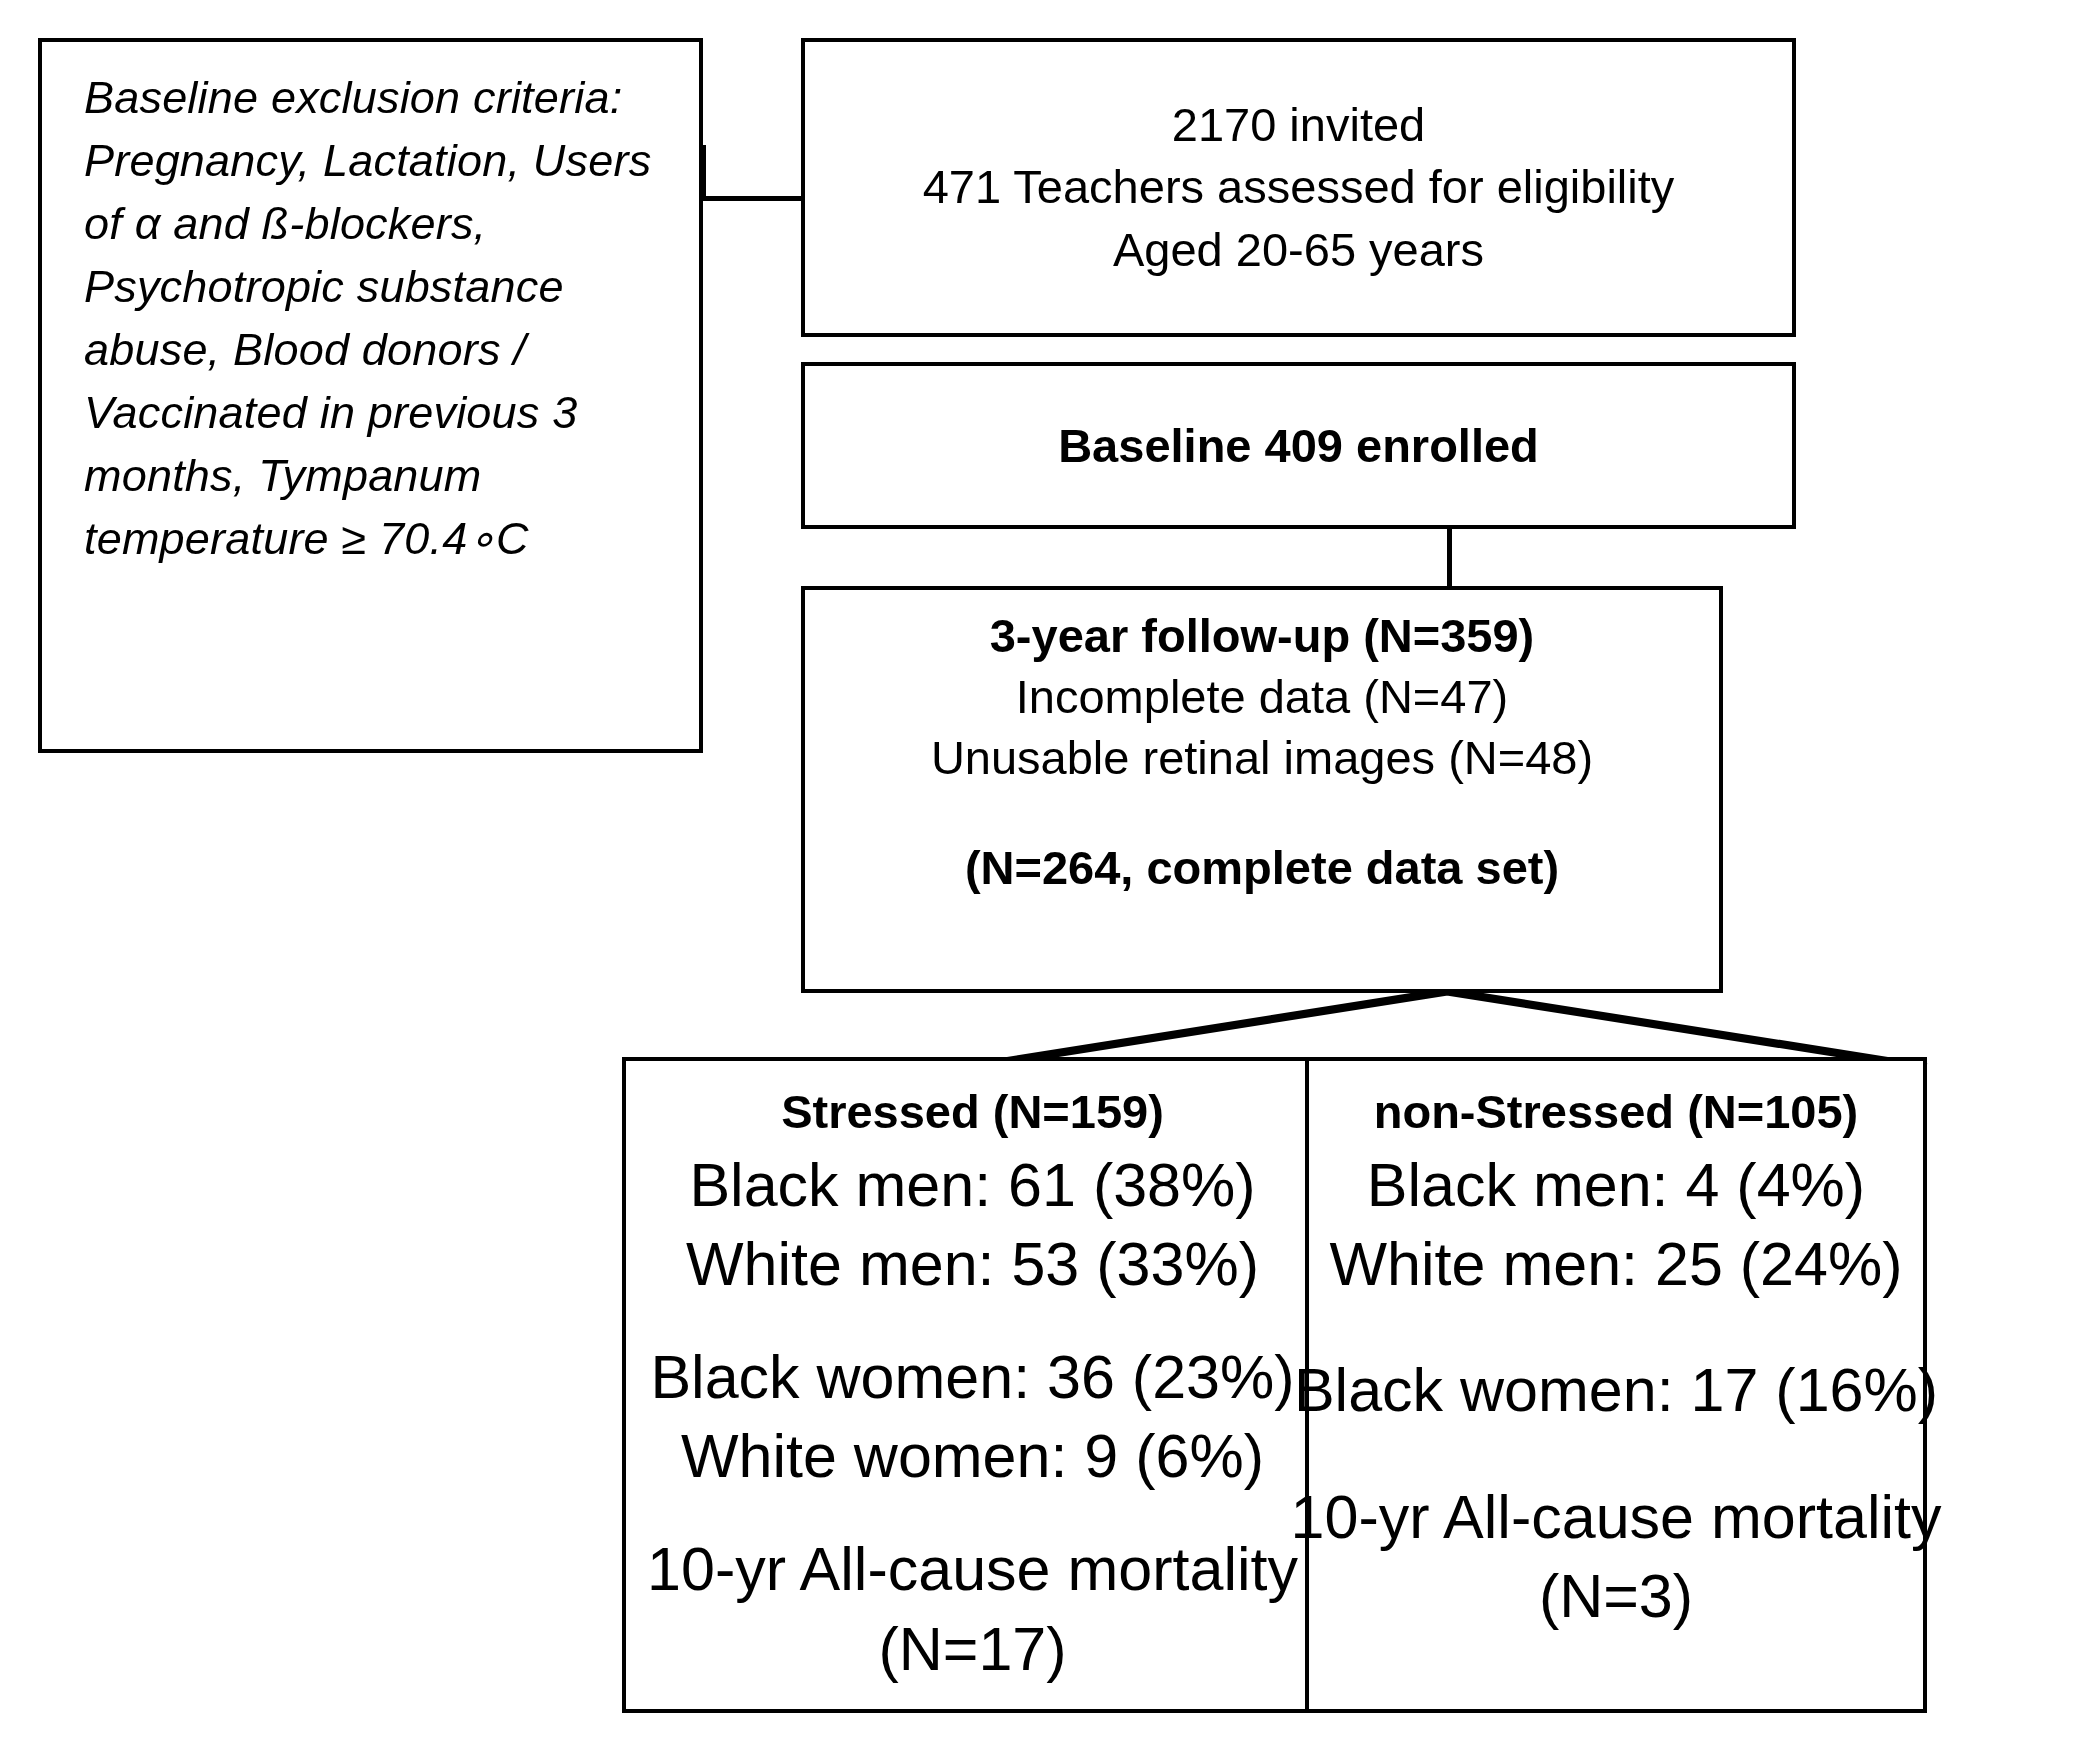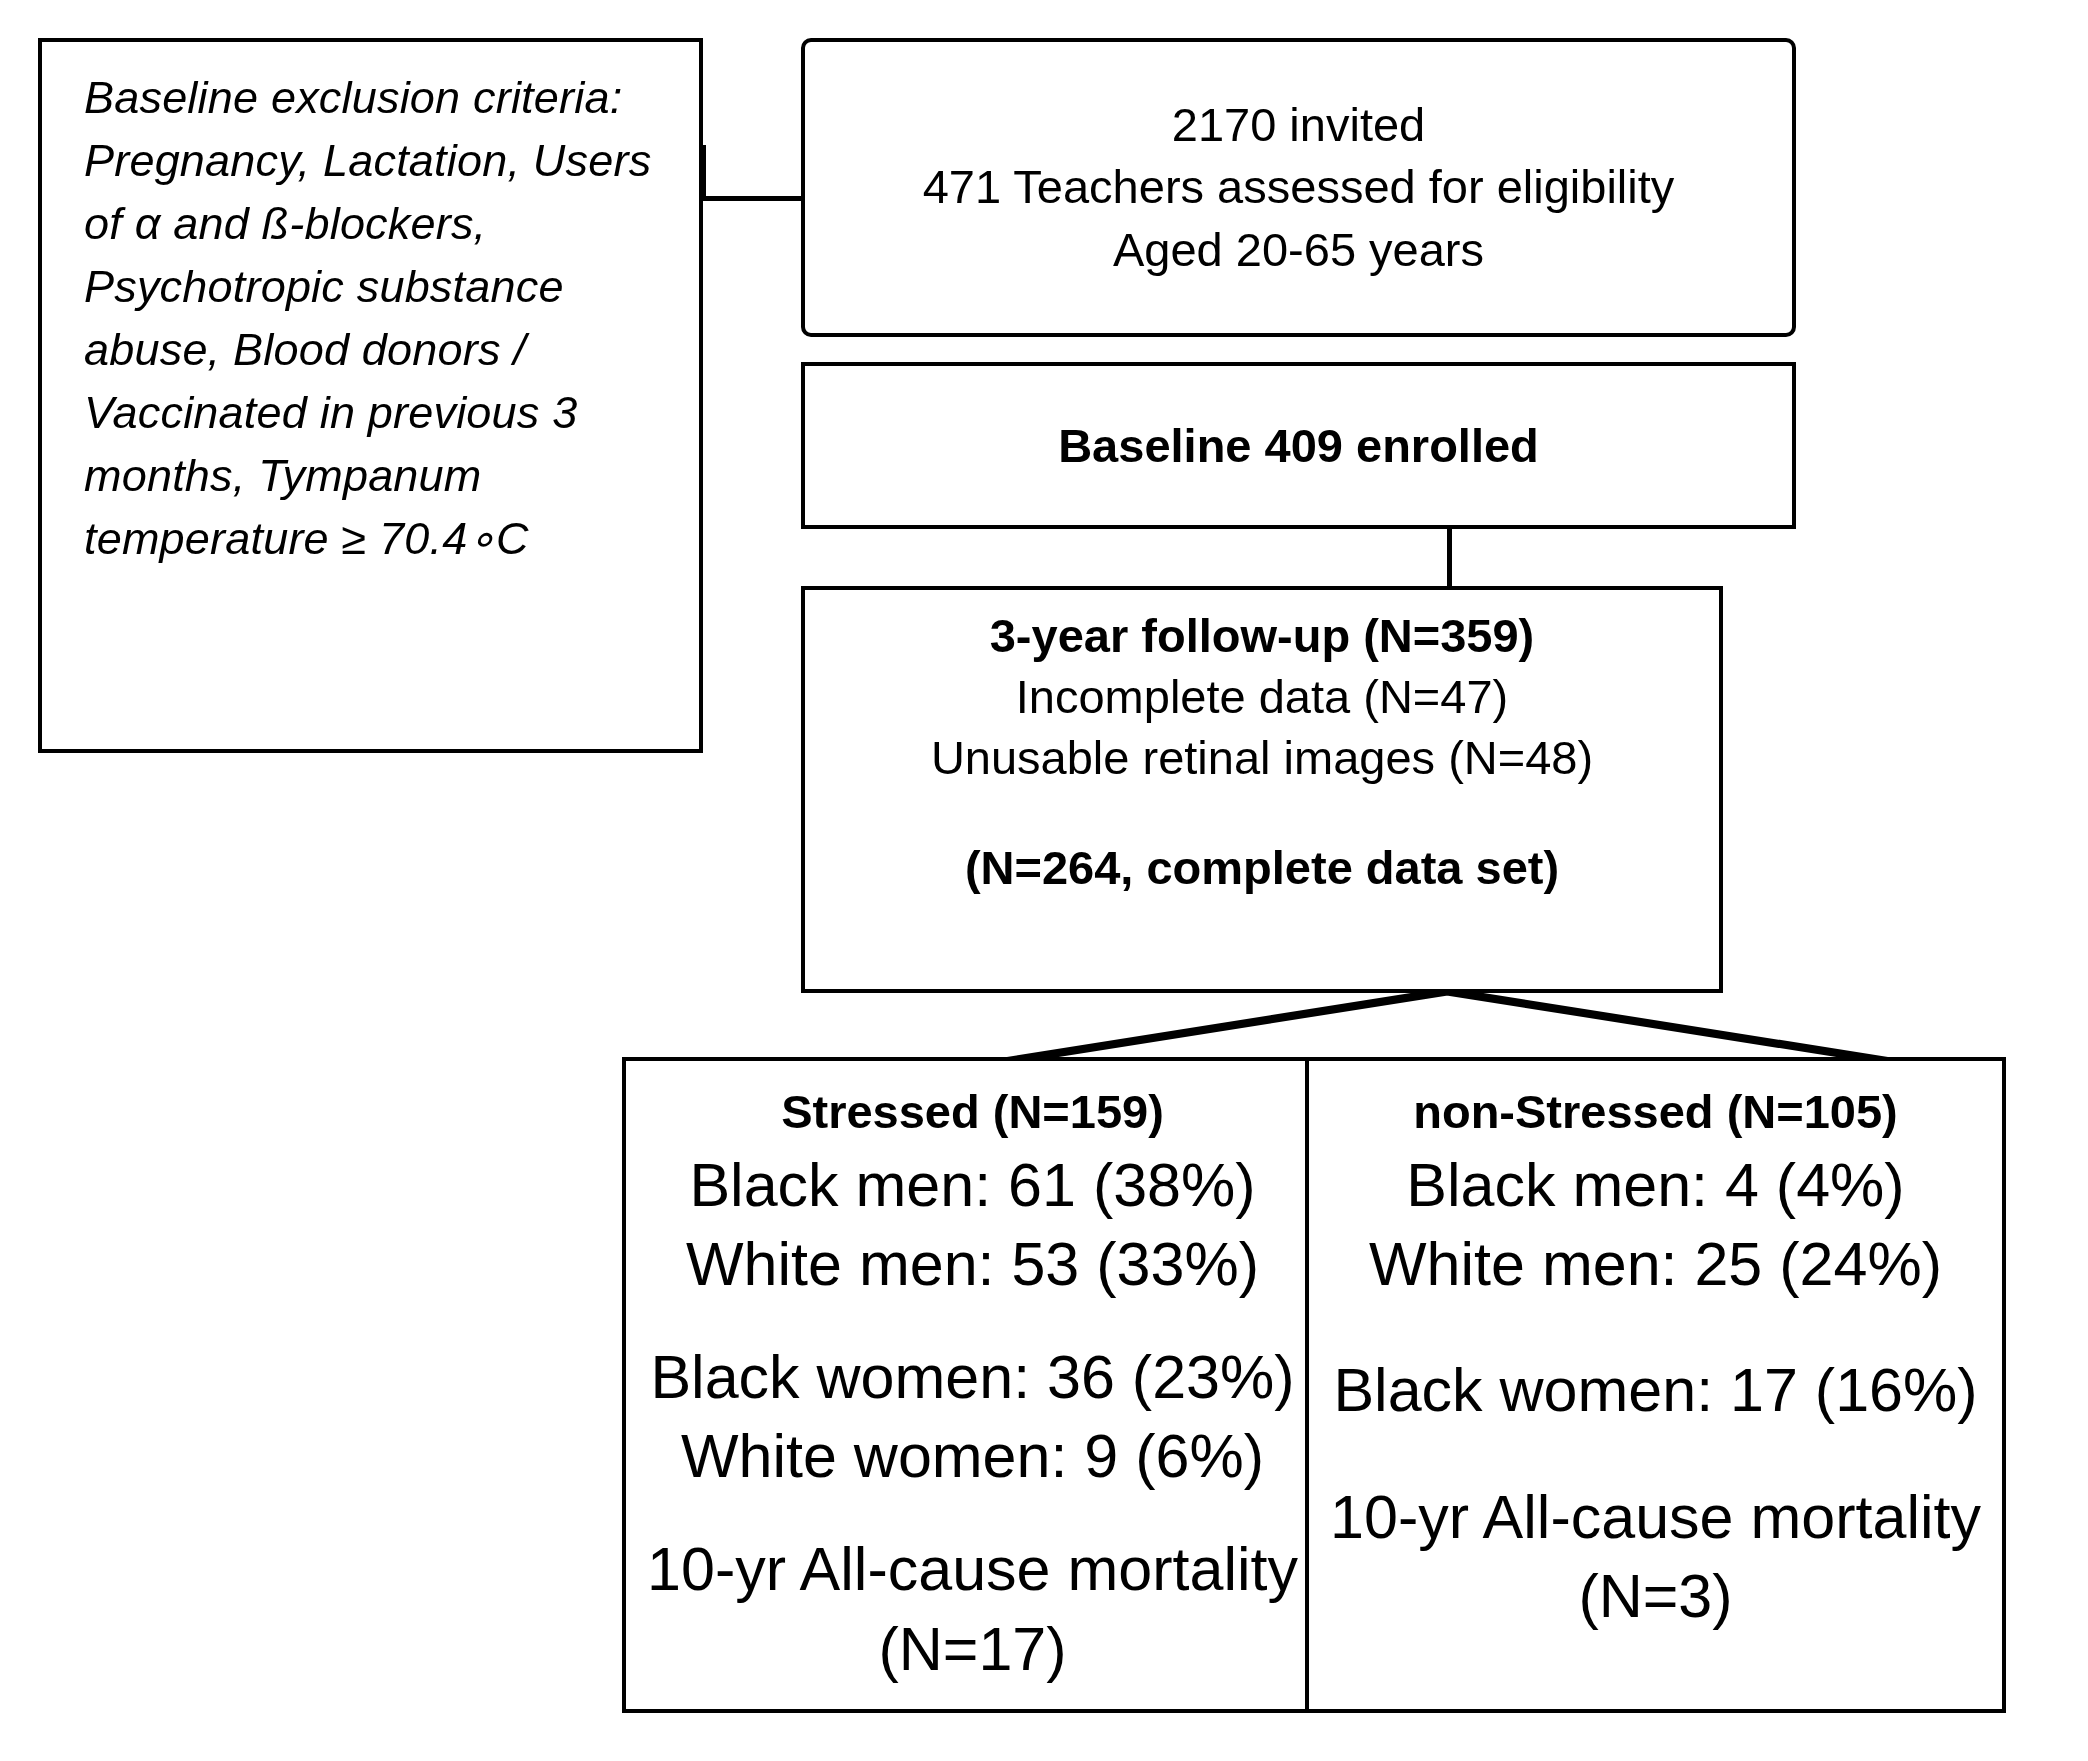--- a/index.html
+++ b/index.html
@@ -48,21 +48,20 @@
   }
 
   
   #invited-box {
     left: 801px;
     top: 38px;
     width: 995px;
     height: 299px;
     padding: 9px 20px;
     align-items: center;
-    border-radius: 10px;
   }
   #invited-box .line {
     font-size: 47px;
     line-height: 1.32;
     text-align: center;
     white-space: nowrap;
   }
 
   #enrolled-box {
     left: 801px;
@@ -104,21 +103,21 @@
     width: 701px;
     height: 656px;
     padding: 20px 14.5px;
     align-items: center;
     justify-content: flex-start;
     margin-left: 45px;
   }
   #nonstressed-box {
     left: 1305px;
     top: 1057px;
-    width: 701px;
+    width: 622px;
     height: 656px;
     padding: 20px 25px;
     align-items: center;
     justify-content: flex-start;
   }
   .group-box .line {
     font-size: 61px;
     line-height: 1.30;
     text-align: center;
     white-space: nowrap;

